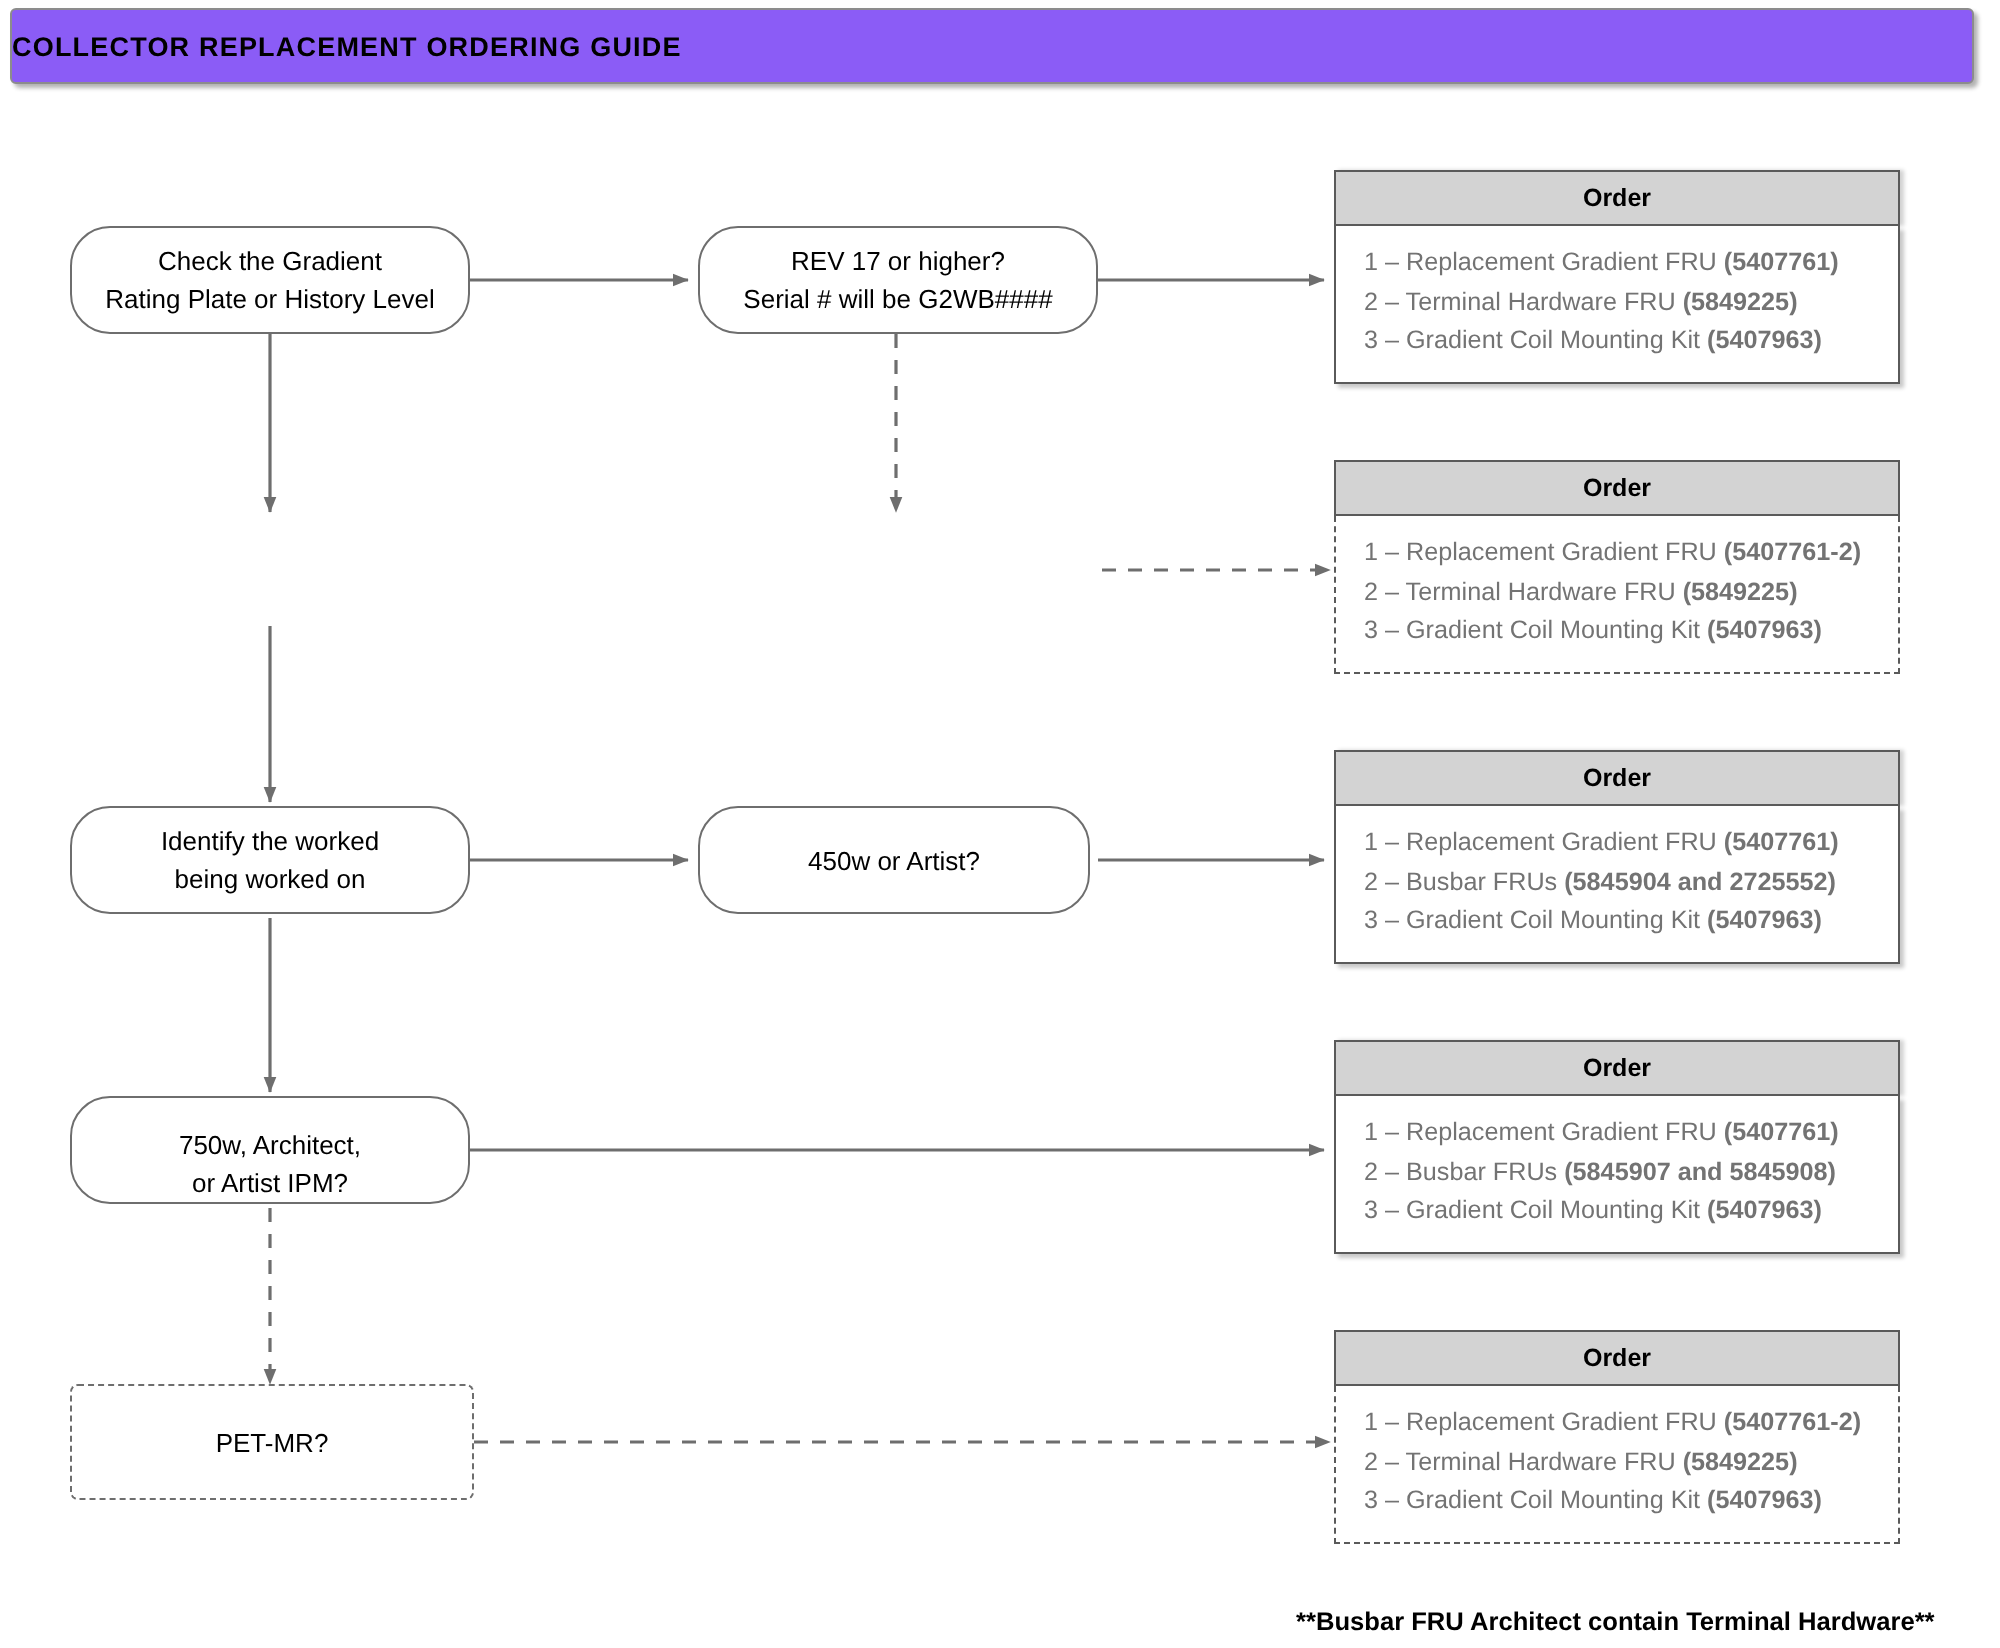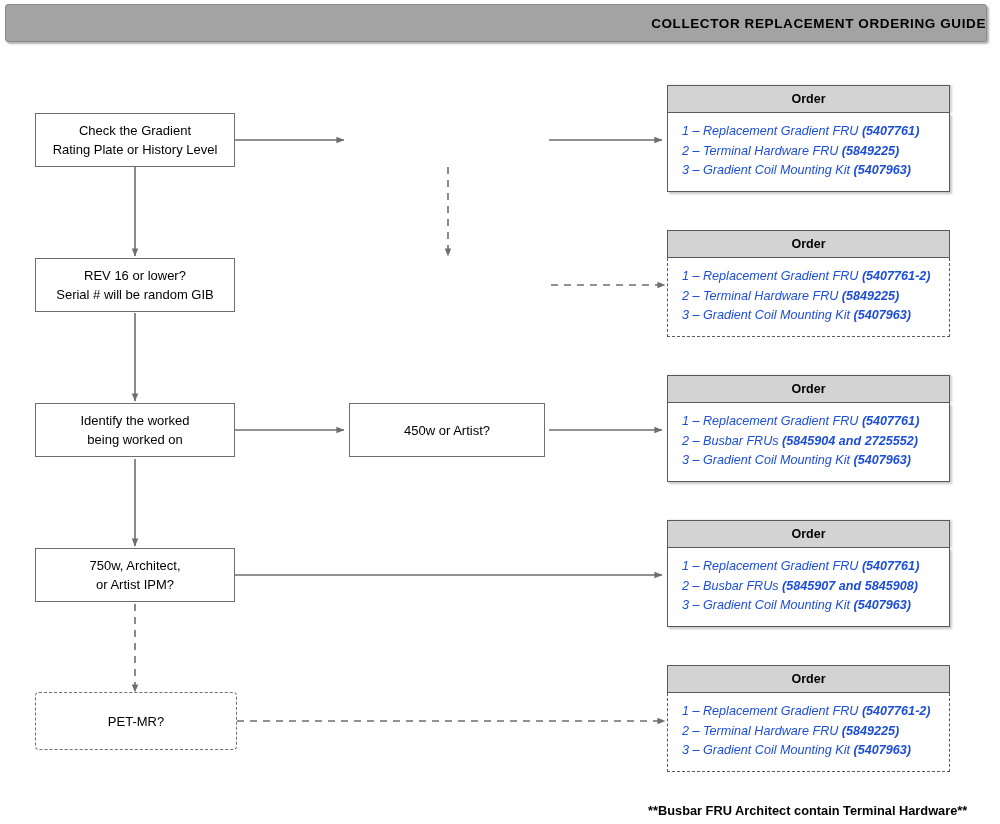--- a/index.html
+++ b/index.html
@@ -9,38 +9,38 @@
     font-family:"Liberation Sans", sans-serif;
     position:relative;
     overflow:hidden;
     color:#000;
   }
   #stage{position:absolute;left:0;top:0;width:1000px;height:824px;}
 
   
   .title-bar{
     position:absolute;left:5px;top:4px;width:980px;height:36px;
-    background:#a3a3a3;
+    background:#8b5cf6;
     border:1.5px solid #8c8c8c;
     border-radius:3px;
     box-shadow:2px 2px 2px rgba(0,0,0,0.30);
-    display:flex;align-items:center;justify-content:flex-end;
+    display:flex;align-items:center;justify-content:flex-start;
   }
   .title-bar .txt{
     font-size:13.5px;font-weight:bold;letter-spacing:0.6px;
     color:#000;
   }
 
   
   .node{
     position:absolute;
     box-sizing:border-box;
     background:#ffffff;
     border:1.3px solid #6e6e6e;
-    border-radius:0;
+    border-radius:20px;
     display:flex;align-items:center;justify-content:center;
     text-align:center;
     font-size:13px;line-height:19px;
     color:#000;
   }
   .node.dashed{
     border:1.6px dashed #6e6e6e;
     border-radius:4px;
   }
   .node .lines{padding:0 6px;}
@@ -64,21 +64,21 @@
     box-shadow:2px 2px 2px rgba(0,0,0,0.22);
   }
   .order.dashedbody .body{
     border:1.6px dashed #5a5a5a;
     border-top:none;
     box-shadow:none;
   }
   .order.shadowhdr .hdr{box-shadow:2px 0 2px rgba(0,0,0,0.18);}
   .order .li{
     font-size:12.6px;line-height:19.5px;
-    white-space:nowrap;color:#1d4ed8;font-style:italic;
+    white-space:nowrap;color:#737373;
   }
   .order .li b{font-weight:bold;}
 
   
   .conn{position:absolute;}
   svg.conn{overflow:visible;}
 
   
   .footnote{
     position:absolute;
@@ -127,43 +127,43 @@
     <line x1="237" y1="721" x2="665" y2="721" stroke="#6e6e6e" stroke-width="1.6" stroke-dasharray="7,6" marker-end="url(#ah)"></line>
   </svg>
 
   <div class="node" style="left:35px;top:113px;width:200px;height:54px;">
     <div class="lines">
       <div>Check the Gradient</div>
       <div>Rating Plate or History Level</div>
     </div>
   </div>
 
-
-  <div class="node" style="left:35px;top:258px;width:200px;height:54px;">
-    <div class="lines">
-      <div>REV 16 or lower?</div>
-      <div>Serial # will be random GIB</div>
-    </div>
-  </div>
+  <div class="node" style="left:349px;top:113px;width:200px;height:54px;">
+    <div class="lines">
+      <div>REV 17 or higher?</div>
+      <div>Serial # will be G2WB####</div>
+    </div>
+  </div>
+
 
 
   <div class="node" style="left:35px;top:403px;width:200px;height:54px;">
     <div class="lines">
       <div>Identify the worked</div>
       <div>being worked on</div>
     </div>
   </div>
 
   <div class="node" style="left:349px;top:403px;width:196px;height:54px;">
     <div class="lines">
       <div>450w or Artist?</div>
     </div>
   </div>
 
-  <div class="node" style="left:35px;top:548px;width:200px;height:54px;">
+  <div class="node" style="left:35px;top:548px;width:200px;height:54px;align-items:flex-end;">
     <div class="lines">
       <div>750w, Architect,</div>
       <div>or Artist IPM?</div>
     </div>
   </div>
 
   <div class="node dashed" style="left:35px;top:692px;width:202px;height:58px;">
     <div class="lines">
       <div>PET-MR?</div>
     </div>

